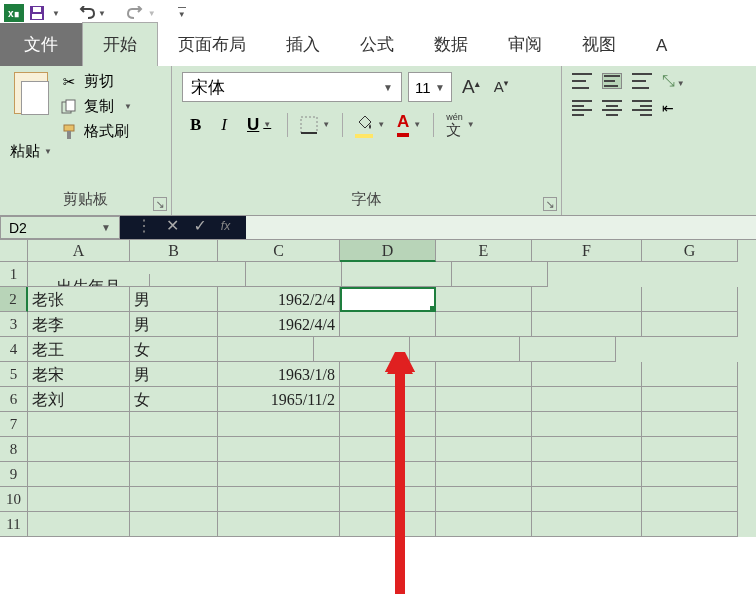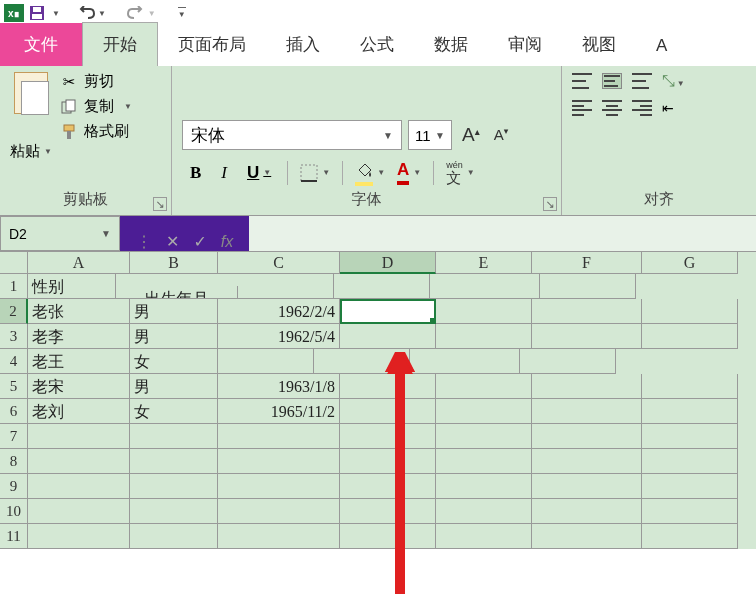--- a/index.html
+++ b/index.html
@@ -8,41 +8,41 @@
     
     .qat { background: #fff; height: 26px; display: flex; align-items: center; padding: 0 4px; gap: 4px; }
     .qat-icon { width: 18px; height: 18px; display: flex; align-items: center; justify-content: center; }
     .excel-logo { background: #1e7e3e; color: #fff; font-size: 10px; font-weight: bold; width: 20px; height: 18px; display: flex; align-items: center; justify-content: center; }
     .undo-redo { color: #444; font-size: 14px; display: flex; align-items: center; }
     .dropdown-tiny { font-size: 8px; color: #555; margin-left: 2px; }
     
     
     .ribbon-tabs { display: flex; background: #fff; height: 40px; align-items: flex-end; }
     .tab { padding: 10px 20px; font-size: 17px; color: #333; cursor: pointer; }
-    .tab.file { background: #ec4899; color: #fff; padding: 10px 24px; }
+    .tab.file { background: #737373; color: #fff; padding: 10px 24px; }
     .tab.active { background: #d4e8d4; border: 1px solid #aaa; border-bottom: none; }
     
     
     .ribbon { background: #d4e8d4; height: 150px; border-bottom: 1px solid #999; display: flex; }
     .ribbon-group { border-right: 1px solid #aaa; padding: 6px 10px 2px; display: flex; flex-direction: column; justify-content: space-between; position: relative; }
     .group-label { text-align: center; font-size: 15px; color: #444; padding-bottom: 4px; }
     .group-launcher { position: absolute; bottom: 4px; right: 4px; font-size: 11px; color: #666; border: 1px solid #999; width: 14px; height: 14px; display: flex; align-items: center; justify-content: center; }
     
     
     .clipboard-content { display: flex; gap: 8px; }
     .paste-btn { display: flex; flex-direction: column; align-items: center; gap: 8px; }
     .paste-icon-box { width: 34px; height: 42px; background: #f8f0d8; border: 1px solid #c49a5a; position: relative; }
     .paste-icon-box::before { content: ''; position: absolute; top: 8px; left: 6px; width: 26px; height: 32px; background: #fff; border: 1px solid #999; }
     .paste-label { font-size: 15px; display: flex; align-items: center; }
     .clipboard-side { display: flex; flex-direction: column; gap: 6px; font-size: 15px; }
     .clip-item { display: flex; align-items: center; gap: 6px; }
     .icon-small { width: 18px; height: 18px; display: flex; align-items: center; justify-content: center; }
     
     
-    .font-content { display: flex; flex-direction: column; gap: 8px; flex: 1; margin-top: 48px; }
+    .font-content { display: flex; flex-direction: column; gap: 8px; flex: 1; }
     .font-row1 { display: flex; gap: 6px; align-items: center; }
     .font-name-box { background: #fff; border: 1px solid #999; padding: 4px 8px; width: 220px; height: 30px; font-size: 17px; font-family: "SimSun", serif; display: flex; align-items: center; justify-content: space-between; }
     .font-size-box { background: #fff; border: 1px solid #999; padding: 4px 6px; width: 44px; height: 30px; font-size: 15px; display: flex; align-items: center; justify-content: space-between; }
     .font-dd { font-size: 10px; color: #555; }
     .font-grow-shrink { font-size: 16px; color: #333; padding: 0 4px; }
     .font-row2 { display: flex; gap: 4px; align-items: center; }
     .font-btn { padding: 4px 8px; font-size: 17px; font-weight: bold; font-style: italic; }
     .font-btn.bold { font-style: normal; font-weight: bold; font-family: serif; }
     .font-btn.italic { font-weight: normal; font-family: serif; }
     .font-btn.underline { text-decoration: underline; font-style: normal; font-weight: bold; font-family: serif; display: flex; align-items: center; }
@@ -53,24 +53,24 @@
     .wen-btn { font-size: 11px; color: #333; padding: 0 4px; display: flex; align-items: center; }
     
     
     .align-content { display: flex; flex-direction: column; gap: 10px; }
     .align-row { display: flex; gap: 10px; align-items: center; }
     .align-btn { width: 20px; height: 16px; display: flex; flex-direction: column; justify-content: space-between; }
     .align-line { height: 2px; background: #444; }
     .orient-btn { font-size: 16px; color: #5a8c5a; }
     
     
-    .formula-bar { display: flex; height: 36px; border-bottom: 1px solid #999; background: #4c1d95; align-items: flex-end; }
+    .formula-bar { display: flex; height: 24px; border-bottom: 1px solid #999; background: #0f172a; align-items: flex-start; }
     .name-box { width: 120px; background: #d4e8d4; border: 1px solid #999; padding: 4px 8px; font-size: 14px; display: flex; align-items: center; justify-content: space-between; height: 100%; }
     .formula-buttons { display: flex; gap: 14px; padding: 0 16px; color: #aaa; align-items: center; }
-    .fx-label { font-style: italic; font-size: 16px; color: #888; }
+    .fx-label { font-style: italic; font-size: 12px; color: #888; }
     .formula-input { flex: 1; background: #e8f2e8; height: 100%; }
     
     
     .grid { background: #d4e8d4; }
     .col-headers { display: flex; height: 22px; }
     .row-header-corner { width: 28px; background: #d4e8d4; border-right: 1px solid #999; border-bottom: 1px solid #999; }
     .col-header { border-right: 1px solid #999; border-bottom: 1px solid #999; text-align: center; font-size: 16px; font-family: serif; color: #333; line-height: 22px; background: #d4e8d4; }
     .col-header.selected { background: #b8d4b8; border-bottom: 2px solid #1e7e3e; }
     .col-A { width: 102px; } .col-B { width: 88px; } .col-C { width: 122px; }
     .col-D { width: 96px; } .col-E { width: 96px; } .col-F { width: 110px; } .col-G { width: 96px; }
@@ -262,21 +262,20 @@
           </div>
         <div class="align-btn">
             <div class="align-line" style="width:100%"></div>
             <div class="align-line" style="width:60%;margin-left:auto"></div>
             <div class="align-line" style="width:100%"></div>
             <div class="align-line" style="width:60%;margin-left:auto"></div>
           </div>
         <span style="font-size:14px">⇤</span>
       </div>
     </div>
-    <div class="group-label">对齐</div>
   </div>
 </div>
 
 <div class="formula-bar">
   <div class="name-box">
     <span>D2</span>
       <span class="font-dd">▼</span>
   </div>
   <div class="formula-buttons">
     <span style="color:#888">⋮</span>
@@ -294,42 +293,41 @@
     <div class="col-header col-B">B</div>
     <div class="col-header col-C">C</div>
     <div class="col-header col-D selected">D</div>
     <div class="col-header col-E">E</div>
     <div class="col-header col-F">F</div>
     <div class="col-header col-G">G</div>
   </div>
   <div id="grid-rows">
       <div class="grid-row">
         <div class="row-header">1</div>
-        <div class="cell col-B">性别</div>
         <div class="cell col-C" style="text-align: center; margin-top: 12px;">出生年月</div>
         <div class="cell col-D"></div>
         <div class="cell col-E"></div>
         <div class="cell col-F"></div>
         <div class="cell col-G"></div>
       </div>
       <div class="grid-row">
         <div class="row-header selected">2</div>
         <div class="cell col-A">老张</div>
         <div class="cell col-B">男</div>
         <div class="cell col-C right">1962/2/4</div>
         <div class="cell col-D selected"></div>
         <div class="cell col-E"></div>
         <div class="cell col-F"></div>
         <div class="cell col-G"></div>
       </div>
       <div class="grid-row">
         <div class="row-header">3</div>
         <div class="cell col-A">老李</div>
         <div class="cell col-B">男</div>
-        <div class="cell col-C right">1962/5/4</div>
+        <div class="cell col-C right">1962/4/4</div>
         <div class="cell col-D"></div>
         <div class="cell col-E"></div>
         <div class="cell col-F"></div>
         <div class="cell col-G"></div>
       </div>
       <div class="grid-row">
         <div class="row-header">4</div>
         <div class="cell col-A">老王</div>
         <div class="cell col-B">女</div>
         <div class="cell col-D"></div>

